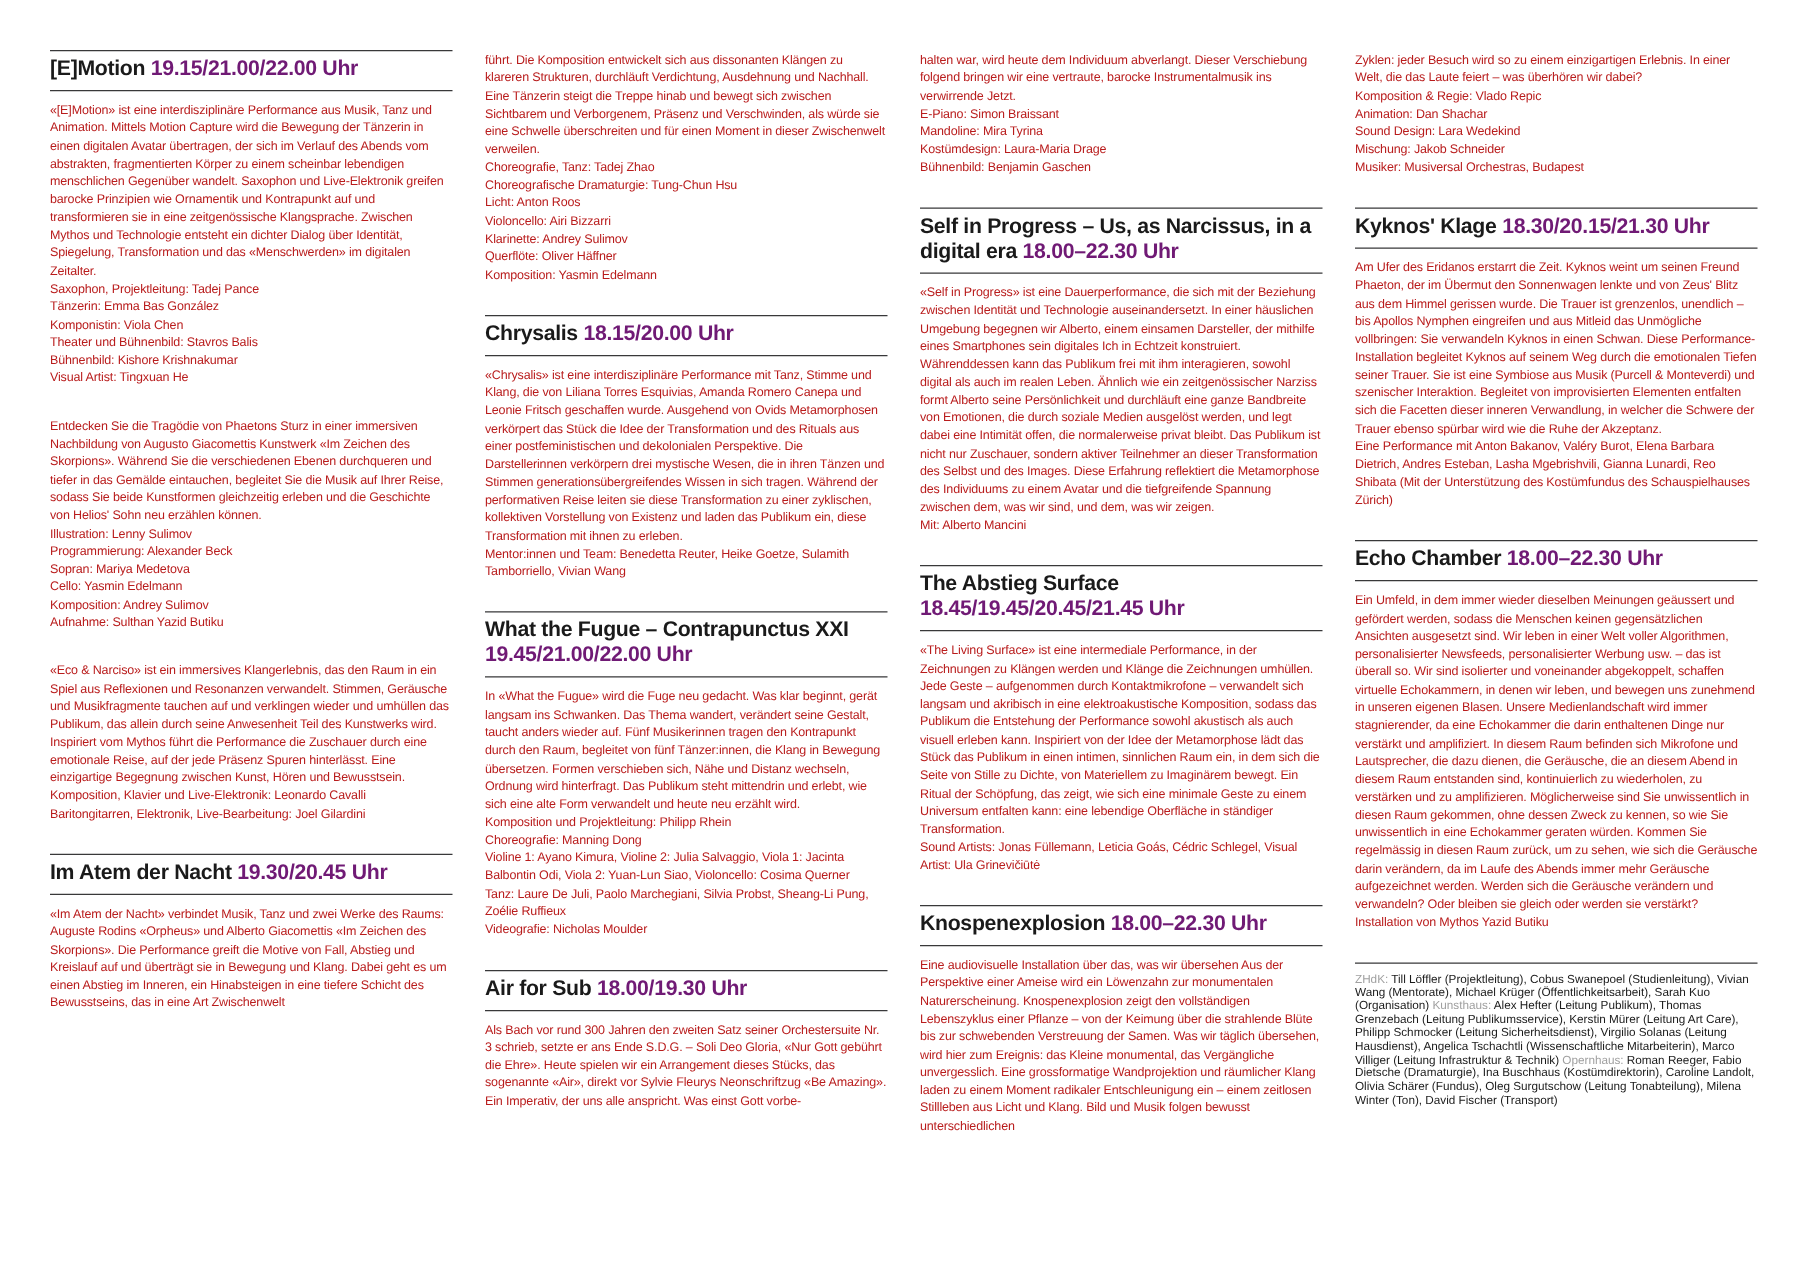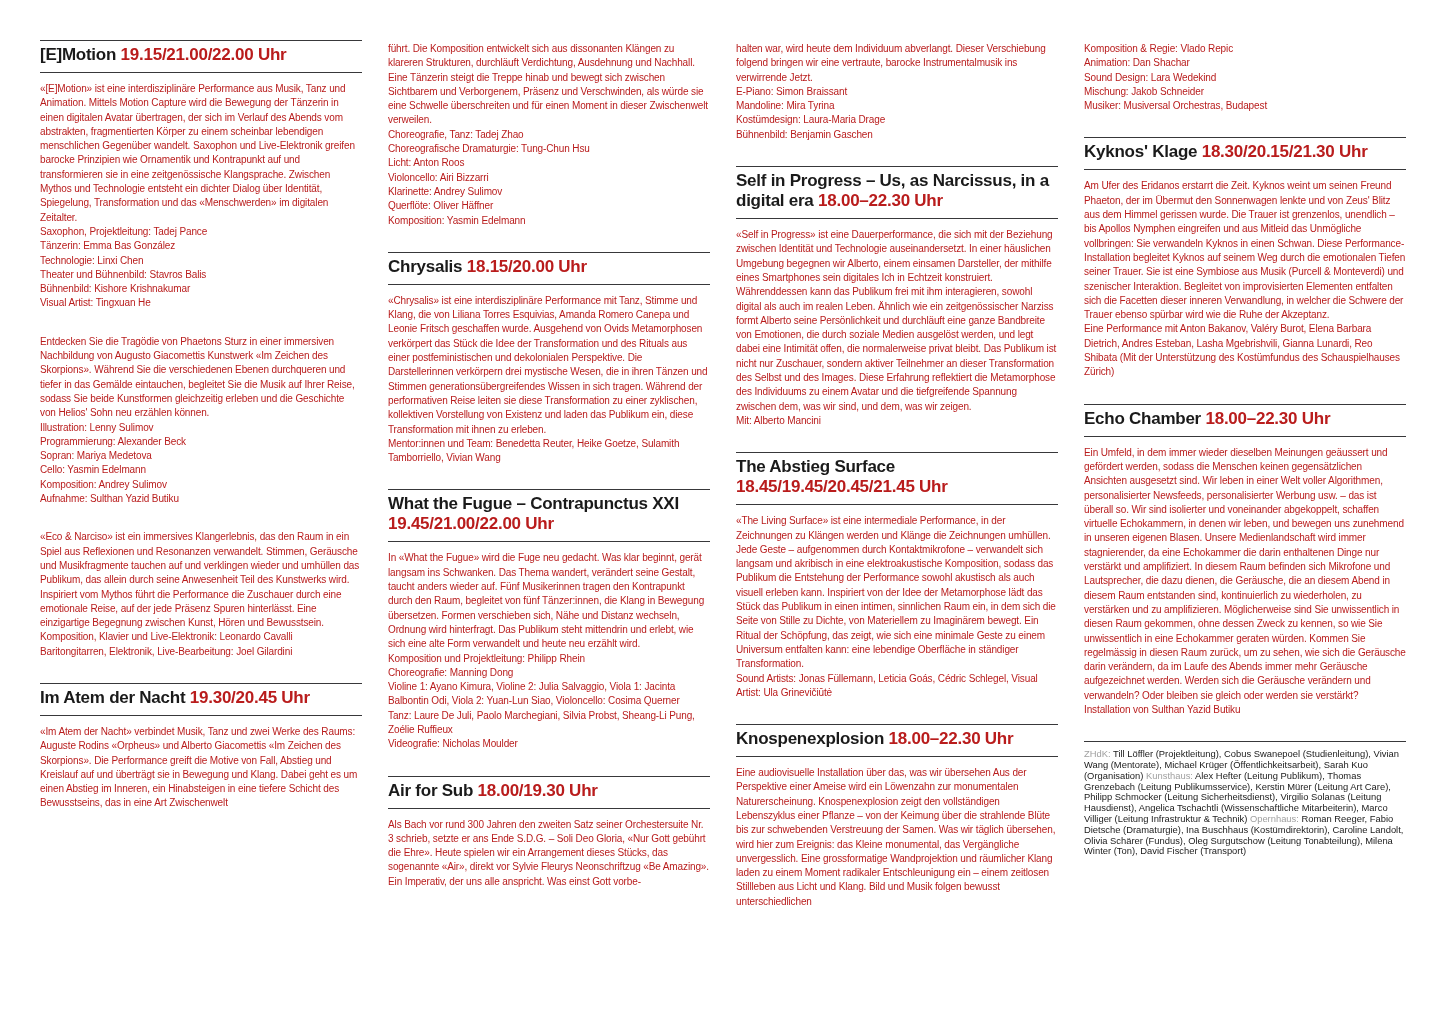--- a/index.html
+++ b/index.html
@@ -30,21 +30,21 @@
     border-top: 1.4px solid #38383a;
     border-bottom: 1.4px solid #38383a;
     padding: 4px 0 7px 0;
     margin-bottom: 9px;
     font-size: 17px;
     line-height: 20px;
     font-weight: bold;
     letter-spacing: -0.25px;
     color: #1a1a1a;
   }
-  .heading .time { color: #b91c1c; }
+  .heading .time { color: #701a75; }
   .body-block { }
   .line {
     margin: 0;
     font-size: 10px;
     line-height: 14.3px;
     letter-spacing: -0.12px;
     color: #b91c1c;
   }
   .smallprint {
     margin-top: 16px;
@@ -62,21 +62,21 @@
 
 <div class="page">
 
   <div class="col">
     <div class="section">
       <div class="heading"><span>[E]Motion</span> <span class="time">19.15/21.00/22.00 Uhr</span></div>
       <div class="body-block">
           <p class="line">«[E]Motion» ist eine interdisziplinäre Performance aus Musik, Tanz und Animation. Mittels Motion Capture wird die Bewegung der Tänzerin in einen digitalen Avatar übertragen, der sich im Verlauf des Abends vom abstrakten, fragmentierten Körper zu einem scheinbar lebendigen menschlichen Gegenüber wandelt. Saxophon und Live-Elektronik greifen barocke Prinzipien wie Ornamentik und Kontrapunkt auf und transformieren sie in eine zeitgenössische Klangsprache. Zwischen Mythos und Technologie entsteht ein dichter Dialog über Identität, Spiegelung, Transformation und das «Menschwerden» im digitalen Zeitalter.</p>
           <p class="line">Saxophon, Projektleitung: Tadej Pance</p>
           <p class="line">Tänzerin: Emma Bas González</p>
-          <p class="line">Technologie: Linxi Chen</p>
+          <p class="line">Komponistin: Viola Chen</p>
           <p class="line">Theater und Bühnenbild: Stavros Balis</p>
           <p class="line">Bühnenbild: Kishore Krishnakumar</p>
           <p class="line">Visual Artist: Tingxuan He</p>
         </div>
     </div>
     <div class="section">
       <div class="body-block">
           <p class="line">Entdecken Sie die Tragödie von Phaetons Sturz in einer immersiven Nachbildung von Augusto Giacomettis Kunstwerk «Im Zeichen des Skorpions». Während Sie die verschiedenen Ebenen durchqueren und tiefer in das Gemälde eintauchen, begleitet Sie die Musik auf Ihrer Reise, sodass Sie beide Kunstformen gleichzeitig erleben und die Geschichte von Helios' Sohn neu erzählen können.</p>
           <p class="line">Illustration: Lenny Sulimov</p>
           <p class="line">Programmierung: Alexander Beck</p>
@@ -168,39 +168,40 @@
       <div class="heading"><span>Knospenexplosion</span> <span class="time">18.00–22.30 Uhr</span></div>
       <div class="body-block">
           <p class="line">Eine audiovisuelle Installation über das, was wir übersehen Aus der Perspektive einer Ameise wird ein Löwenzahn zur monumentalen Naturerscheinung. Knospenexplosion zeigt den vollständigen Lebenszyklus einer Pflanze – von der Keimung über die strahlende Blüte bis zur schwebenden Verstreuung der Samen. Was wir täglich übersehen, wird hier zum Ereignis: das Kleine monumental, das Vergängliche unvergesslich. Eine grossformatige Wandprojektion und räumlicher Klang laden zu einem Moment radikaler Entschleunigung ein – einem zeitlosen Stillleben aus Licht und Klang. Bild und Musik folgen bewusst unterschiedlichen</p>
         </div>
     </div>
   </div>
 
   <div class="col">
     <div class="section cont-first">
       <div class="body-block">
+          <p class="line">Zyklen: jeder Besuch wird so zu einem einzigartigen Erlebnis. In einer Welt, die das Laute feiert – was überhören wir dabei?</p>
           <p class="line">Komposition &amp; Regie: Vlado Repic</p>
           <p class="line">Animation: Dan Shachar</p>
           <p class="line">Sound Design: Lara Wedekind</p>
           <p class="line">Mischung: Jakob Schneider</p>
           <p class="line">Musiker: Musiversal Orchestras, Budapest</p>
         </div>
     </div>
     <div class="section">
       <div class="heading"><span>Kyknos' Klage</span> <span class="time">18.30/20.15/21.30 Uhr</span></div>
       <div class="body-block">
           <p class="line">Am Ufer des Eridanos erstarrt die Zeit. Kyknos weint um seinen Freund Phaeton, der im Übermut den Sonnenwagen lenkte und von Zeus' Blitz aus dem Himmel gerissen wurde. Die Trauer ist grenzenlos, unendlich – bis Apollos Nymphen eingreifen und aus Mitleid das Unmögliche vollbringen: Sie verwandeln Kyknos in einen Schwan. Diese Performance-Installation begleitet Kyknos auf seinem Weg durch die emotionalen Tiefen seiner Trauer. Sie ist eine Symbiose aus Musik (Purcell &amp; Monteverdi) und szenischer Interaktion. Begleitet von improvisierten Elementen entfalten sich die Facetten dieser inneren Verwandlung, in welcher die Schwere der Trauer ebenso spürbar wird wie die Ruhe der Akzeptanz.</p>
           <p class="line">Eine Performance mit Anton Bakanov, Valéry Burot, Elena Barbara Dietrich, Andres Esteban, Lasha Mgebrishvili, Gianna Lunardi, Reo Shibata (Mit der Unterstützung des Kostümfundus des Schauspielhauses Zürich)</p>
         </div>
     </div>
     <div class="section">
       <div class="heading"><span>Echo Chamber</span> <span class="time">18.00–22.30 Uhr</span></div>
       <div class="body-block">
           <p class="line">Ein Umfeld, in dem immer wieder dieselben Meinungen geäussert und gefördert werden, sodass die Menschen keinen gegensätzlichen Ansichten ausgesetzt sind. Wir leben in einer Welt voller Algorithmen, personalisierter Newsfeeds, personalisierter Werbung usw. – das ist überall so. Wir sind isolierter und voneinander abgekoppelt, schaffen virtuelle Echokammern, in denen wir leben, und bewegen uns zunehmend in unseren eigenen Blasen. Unsere Medienlandschaft wird immer stagnierender, da eine Echokammer die darin enthaltenen Dinge nur verstärkt und amplifiziert. In diesem Raum befinden sich Mikrofone und Lautsprecher, die dazu dienen, die Geräusche, die an diesem Abend in diesem Raum entstanden sind, kontinuierlich zu wiederholen, zu verstärken und zu amplifizieren. Möglicherweise sind Sie unwissentlich in diesen Raum gekommen, ohne dessen Zweck zu kennen, so wie Sie unwissentlich in eine Echokammer geraten würden. Kommen Sie regelmässig in diesen Raum zurück, um zu sehen, wie sich die Geräusche darin verändern, da im Laufe des Abends immer mehr Geräusche aufgezeichnet werden. Werden sich die Geräusche verändern und verwandeln? Oder bleiben sie gleich oder werden sie verstärkt?</p>
-          <p class="line">Installation von Sulthan Yazid Butiku</p>
+          <p class="line">Installation von Mythos Yazid Butiku</p>
         </div>
     </div>
     <div class="smallprint">
       <span class="sp-label">ZHdK:</span><span> Till Löffler (Projektleitung), Cobus Swanepoel (Studienleitung), Vivian Wang (Mentorate), Michael Krüger (Öffentlichkeitsarbeit), Sarah Kuo (Organisation) </span><span class="sp-label">Kunsthaus:</span><span> Alex Hefter (Leitung Publikum), Thomas Grenzebach (Leitung Publikumsservice), Kerstin Mürer (Leitung Art Care), Philipp Schmocker (Leitung Sicherheitsdienst), Virgilio Solanas (Leitung Hausdienst), Angelica Tschachtli (Wissenschaftliche Mitarbeiterin), Marco Villiger (Leitung Infrastruktur &amp; Technik) </span><span class="sp-label">Opernhaus:</span><span> Roman Reeger, Fabio Dietsche (Dramaturgie), Ina Buschhaus (Kostümdirektorin), Caroline Landolt, Olivia Schärer (Fundus), Oleg Surgutschow (Leitung Tonabteilung), Milena Winter (Ton), David Fischer (Transport)</span>
     </div>
   </div>
 
 </div>
 
 </body></html>

